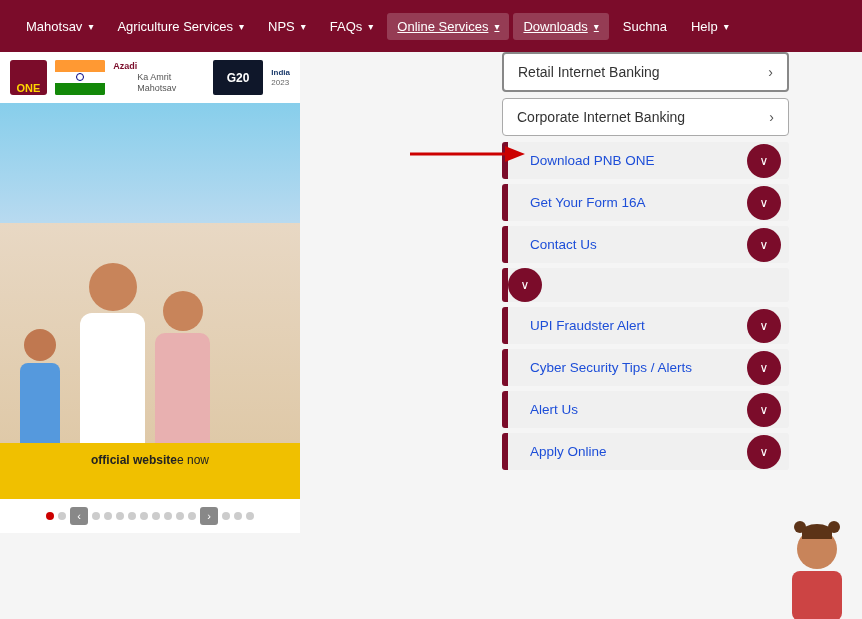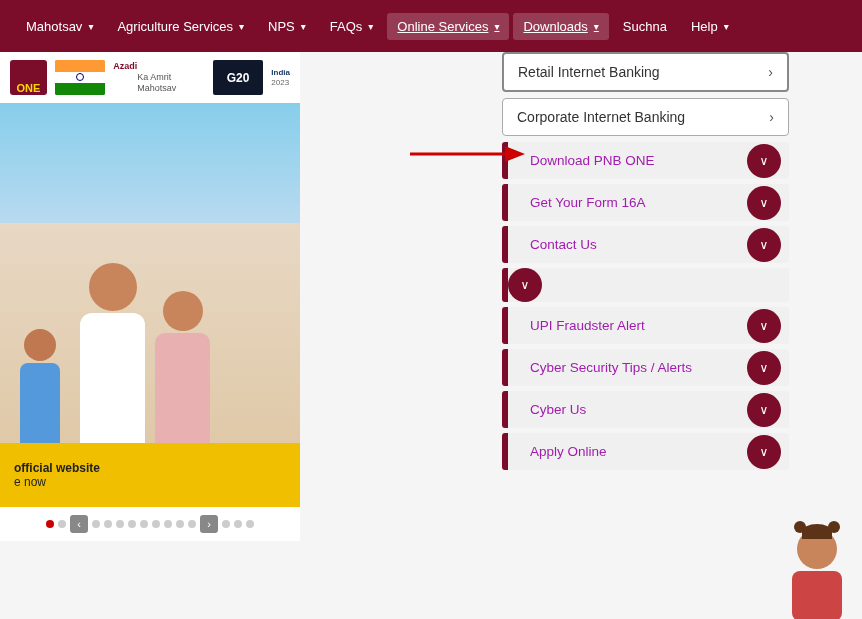--- a/index.html
+++ b/index.html
@@ -94,23 +94,22 @@
       height: 340px;
       background: linear-gradient(to bottom, #87CEEB 0%, #e8d4b8 60%);
       position: relative;
       overflow: hidden;
     }
 
     
     .yellow-banner {
       background: #f0c000;
       padding: 10px 14px;
-      height: 64px;
-      display: flex;
-      flex-direction: column;
+      height: 56px;
+      display: flex;
       justify-content: center;
     }
     .yellow-banner .line1 {
       font-size: 12px;
       color: #222;
       font-weight: bold;
     }
     .yellow-banner .line2 {
       font-size: 12px;
       color: #222;
@@ -220,21 +219,21 @@
     .accordion-left-bar {
       width: 6px;
       background: #7b0c2a;
       align-self: stretch;
       flex-shrink: 0;
     }
     .accordion-label {
       flex: 1;
       padding: 11px 22px;
       font-size: 13.5px;
-      color: #a21caf;
+      color: #1d4ed8;
     }
     .accordion-chevron {
       width: 34px;
       height: 34px;
       background: #7b0c2a;
       border-radius: 50%;
       display: flex;
       align-items: center;
       justify-content: center;
       color: white;
@@ -406,21 +405,21 @@
       </div>
 
       <div class="accordion-item">
         <div class="accordion-left-bar"></div>
         <span class="accordion-label">Cyber Security Tips / Alerts</span>
         <div class="accordion-chevron">∨</div>
       </div>
 
       <div class="accordion-item">
         <div class="accordion-left-bar"></div>
-        <span class="accordion-label">Cyber Us</span>
+        <span class="accordion-label">Alert Us</span>
         <div class="accordion-chevron">∨</div>
       </div>
 
       <div class="accordion-item">
         <div class="accordion-left-bar"></div>
         <span class="accordion-label">Apply Online</span>
         <div class="accordion-chevron">∨</div>
       </div>
 
     </div>

